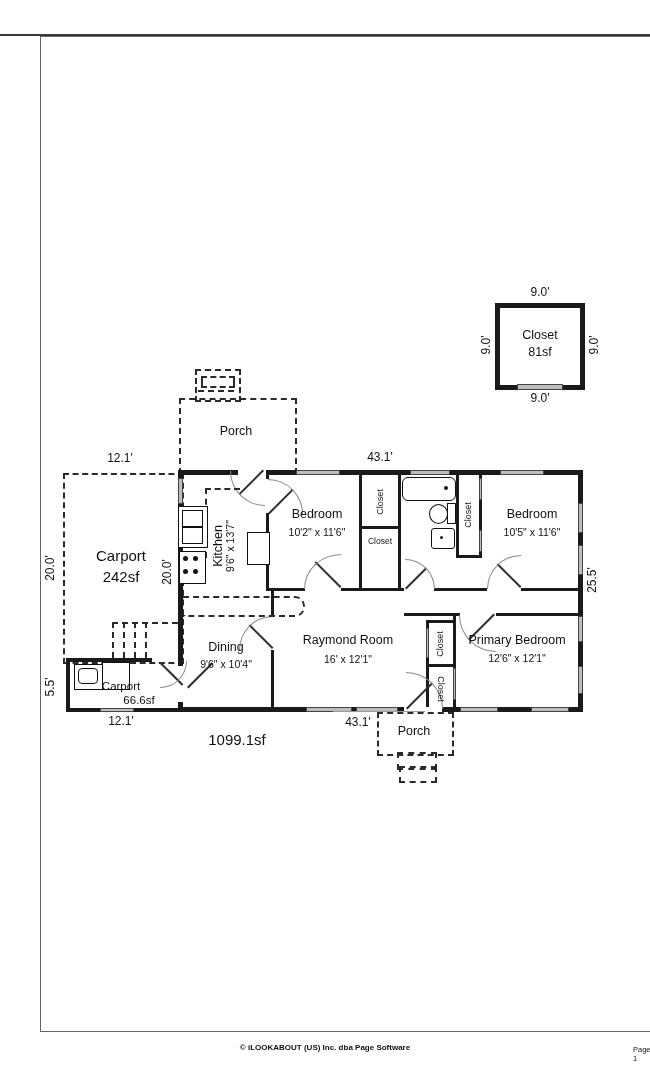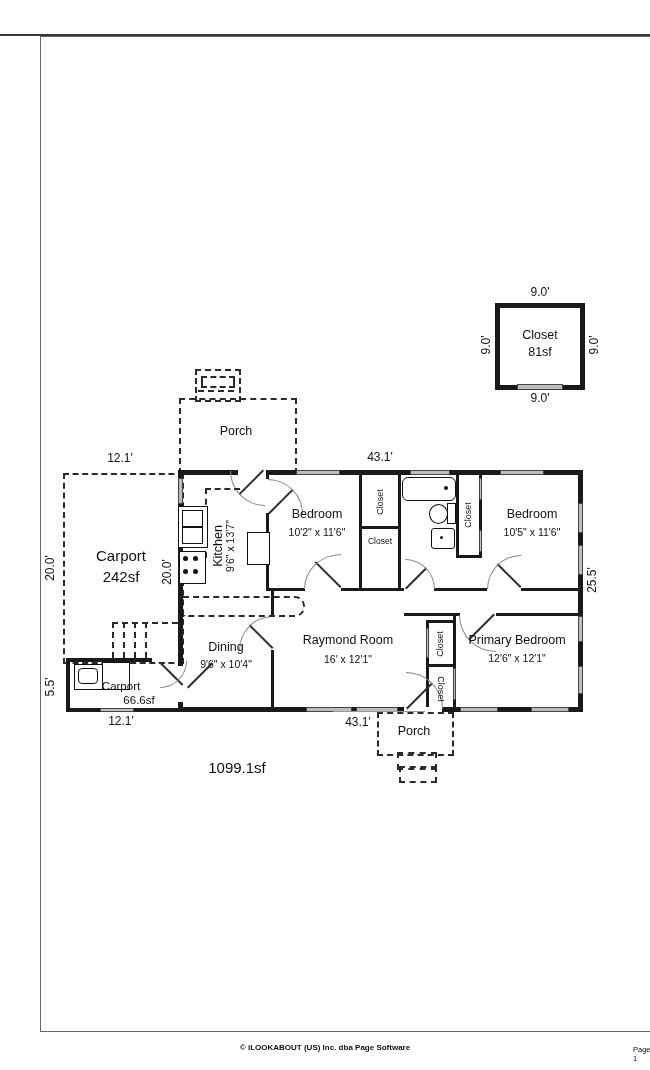--- a/index.html
+++ b/index.html
@@ -199,18 +199,18 @@
   <div class="lbl t-closet-sm" style="left:380px;top:537px;">Closet</div>
   <div class="vlbl t-closet" style="left:469px;top:515px;">Closet</div>
   <div class="vlbl t-closet" style="left:441px;top:644px;">Closet</div>
   <div class="vlbl-flip t-closet" style="left:441px;top:689px;">Closet</div>
 
   <div class="dash" style="left:377px;top:712px;width:73px;height:40px;"></div>
   <div class="lbl t-room" style="left:414px;top:725px;">Porch</div>
   <div class="dash" style="left:397px;top:752px;width:36px;height:14px;"></div>
   <div class="dash" style="left:399px;top:766px;width:34px;height:13px;"></div>
 
-  <div class="lbl t-big" style="left:237px;top:760px;">1099.1sf</div>
+  <div class="lbl t-big" style="left:237px;top:732px;">1099.1sf</div>
 
   <div class="lbl t-foot" style="left:325px;top:1044px;">© iLOOKABOUT (US) Inc. dba Page Software</div>
   <div class="abs t-page" style="left:585px;top:1045px;">Page 1</div>
 
 </div>
 
 </body></html>

